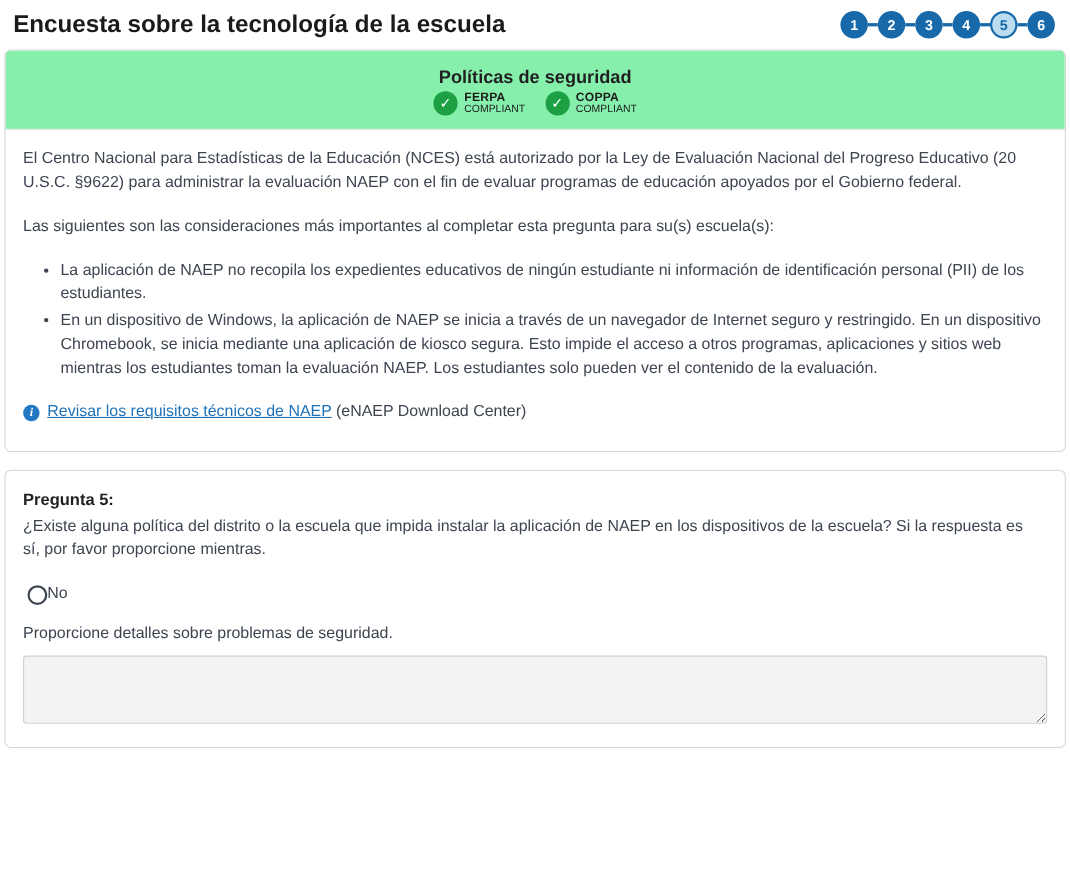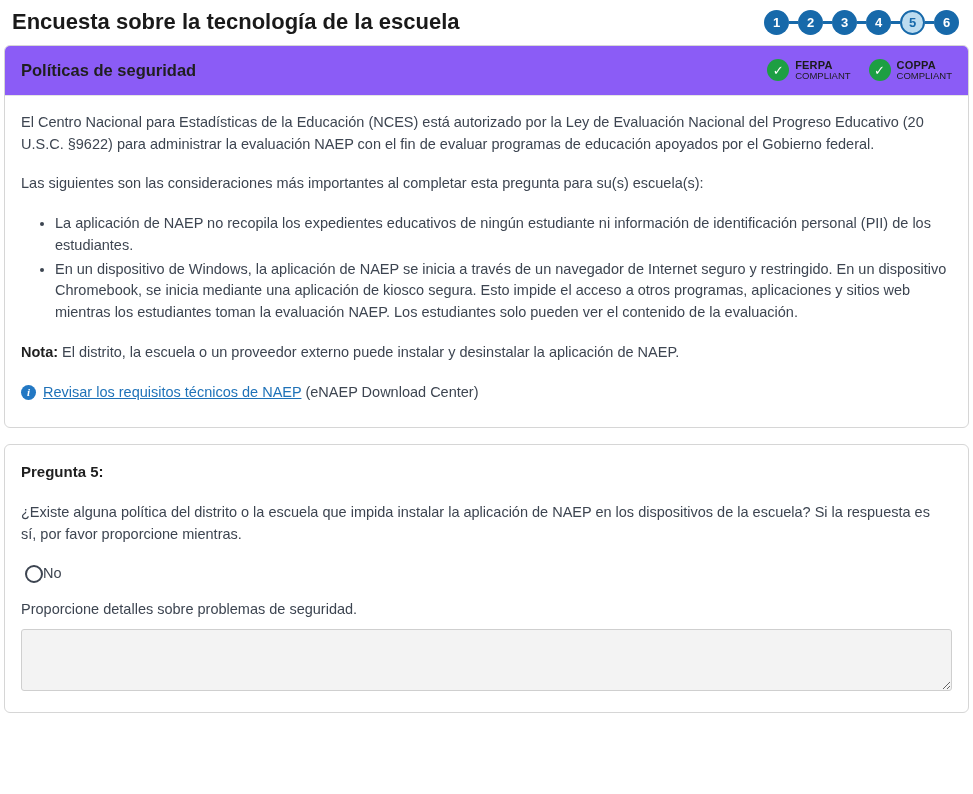--- a/index.html
+++ b/index.html
@@ -35,23 +35,23 @@
   }
   .step-connector { width: 9px; height: 3px; background: #1769aa; }
 
   
   .card {
     border: 1px solid #d6d6d6; border-radius: 6px;
     background: #ffffff; overflow: hidden;
   }
   .policy-card { margin-bottom: 16px; }
   .card-header {
-    background: #8b5cf6;
+    background: #86efac;
     display: flex; justify-content: space-between; align-items: center;
-    padding: 12px 16px; border-bottom: 1px solid #e4e4e4;
+    padding: 12px 16px; border-bottom: 1px solid #e4e4e4; flex-direction: column;
   }
   .card-header h2 { font-size: 16.5px; font-weight: bold; color: #1f1f1f; }
   .badges { display: flex; gap: 18px; }
   .badge { display: flex; align-items: center; gap: 6px; }
   .check-circle {
     width: 22px; height: 22px; border-radius: 50%;
     background: #1d9f43; color: #fff;
     display: flex; align-items: center; justify-content: center;
     font-size: 13px; font-weight: bold;
   }
@@ -74,21 +74,21 @@
     display: flex; align-items: center; justify-content: center;
     font-family: "Liberation Serif", serif; font-style: italic;
     font-weight: bold; font-size: 11px;
   }
   a, .link {
     color: #1f72b8; text-decoration: underline; cursor: pointer;
   }
 
   
   .question-card .card-body { padding: 16px 16px 14px 16px; }
-  .question-title { font-size: 15px; font-weight: bold; color: #1f1f1f; margin-bottom: 18px; }
+  .question-title { font-size: 15px; font-weight: bold; color: #1f1f1f; margin-bottom: 2px; }
   .question-text { margin-bottom: 22px; max-width: 910px; }
 
   .radio-row { display: flex; align-items: center; margin: 0 4px 14px 4px; cursor: pointer; }
   .radio-circle {
     width: 18px; height: 18px; border-radius: 50%;
     border: 2px solid #3d4551; background: #fff; flex: 0 0 auto;
   }
   .clear-link-row { margin: 22px 0 26px 10px; }
 
   .details-label { margin-bottom: 8px; }
@@ -141,24 +141,20 @@
         </div>
       </div>
     </div>
     <div class="card-body">
       <p>El Centro Nacional para Estadísticas de la Educación (NCES) está autorizado por la Ley de Evaluación Nacional del Progreso Educativo (20 U.S.C. §9622) para administrar la evaluación NAEP con el fin de evaluar programas de educación apoyados por el Gobierno federal.</p>
       <p>Las siguientes son las consideraciones más importantes al completar esta pregunta para su(s) escuela(s):</p>
       <ul>
         <li>La aplicación de NAEP no recopila los expedientes educativos de ningún estudiante ni información de identificación personal (PII) de los estudiantes.</li>
         <li>En un dispositivo de Windows, la aplicación de NAEP se inicia a través de un navegador de Internet seguro y restringido. En un dispositivo Chromebook, se inicia mediante una aplicación de kiosco segura. Esto impide el acceso a otros programas, aplicaciones y sitios web mientras los estudiantes toman la evaluación NAEP. Los estudiantes solo pueden ver el contenido de la evaluación.</li>
       </ul>
-      <p class="note-line">
-        <span class="note-label">Nota:</span>
-        <span>El distrito, la escuela o un proveedor externo puede instalar y desinstalar la aplicación de NAEP.</span>
-      </p>
       <div class="link-line">
         <span class="info-icon">i</span>
         <span>
           <a>Revisar los requisitos técnicos de NAEP</a>
           <span>(eNAEP Download Center)</span>
         </span>
       </div>
     </div>
   </div>
 

